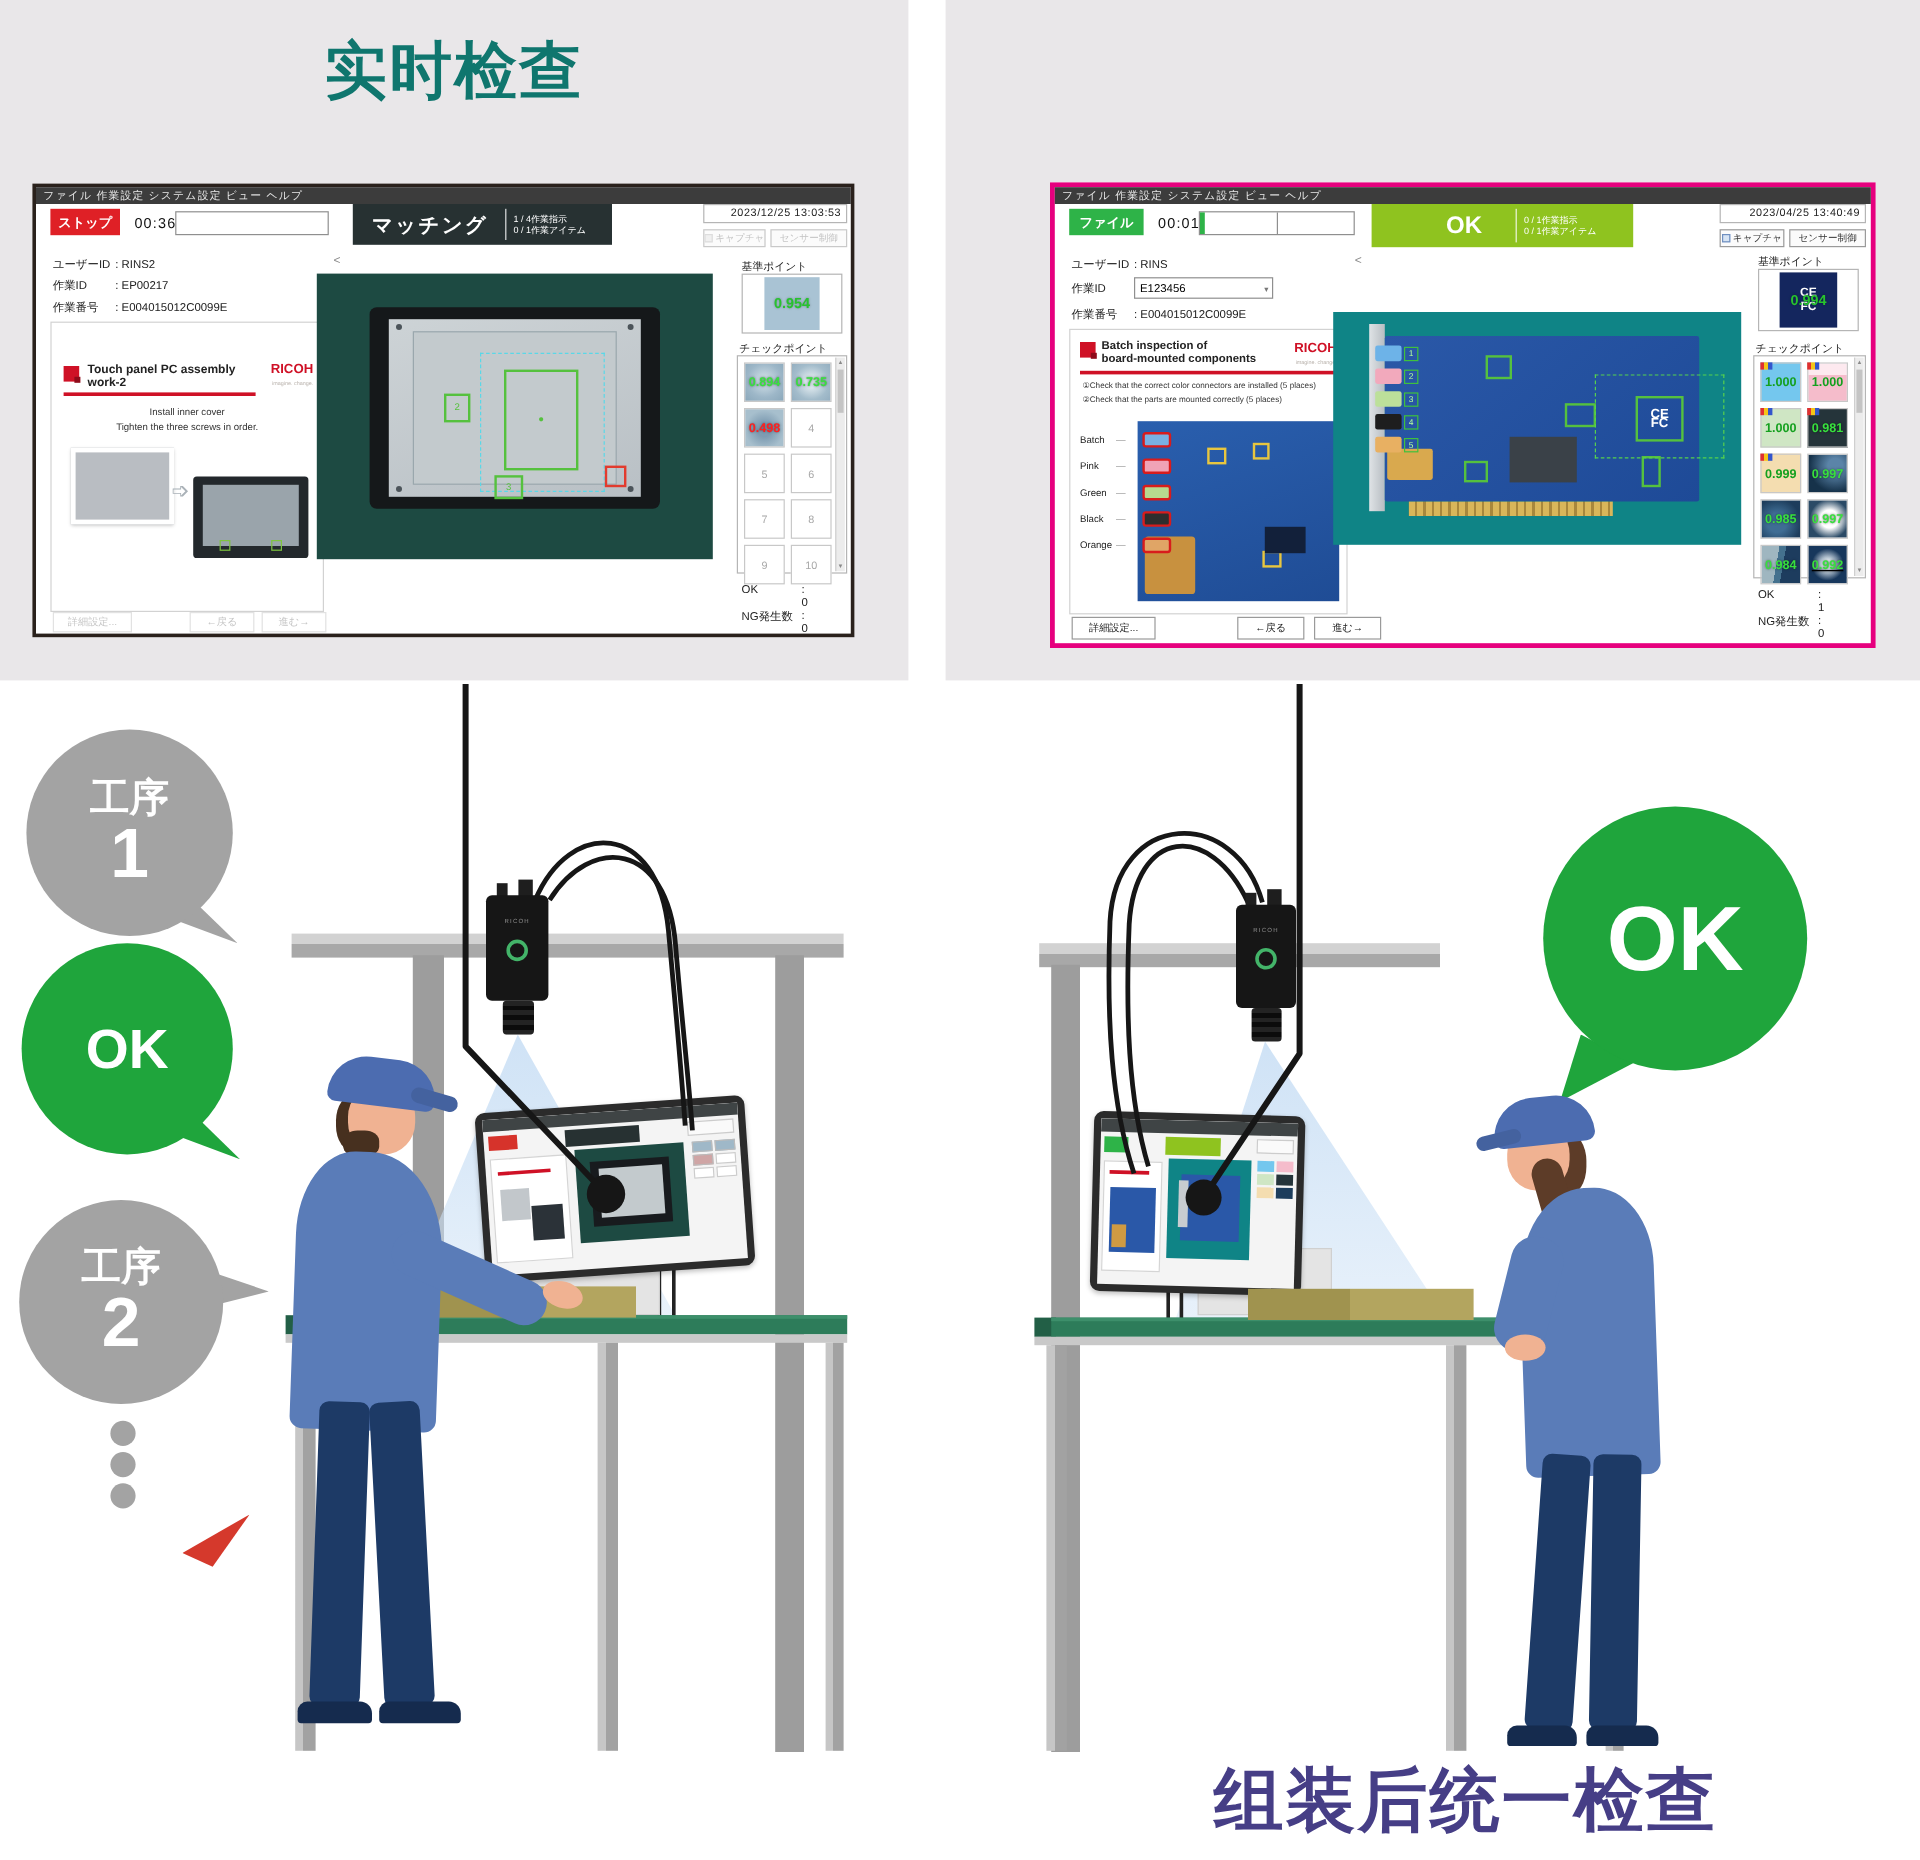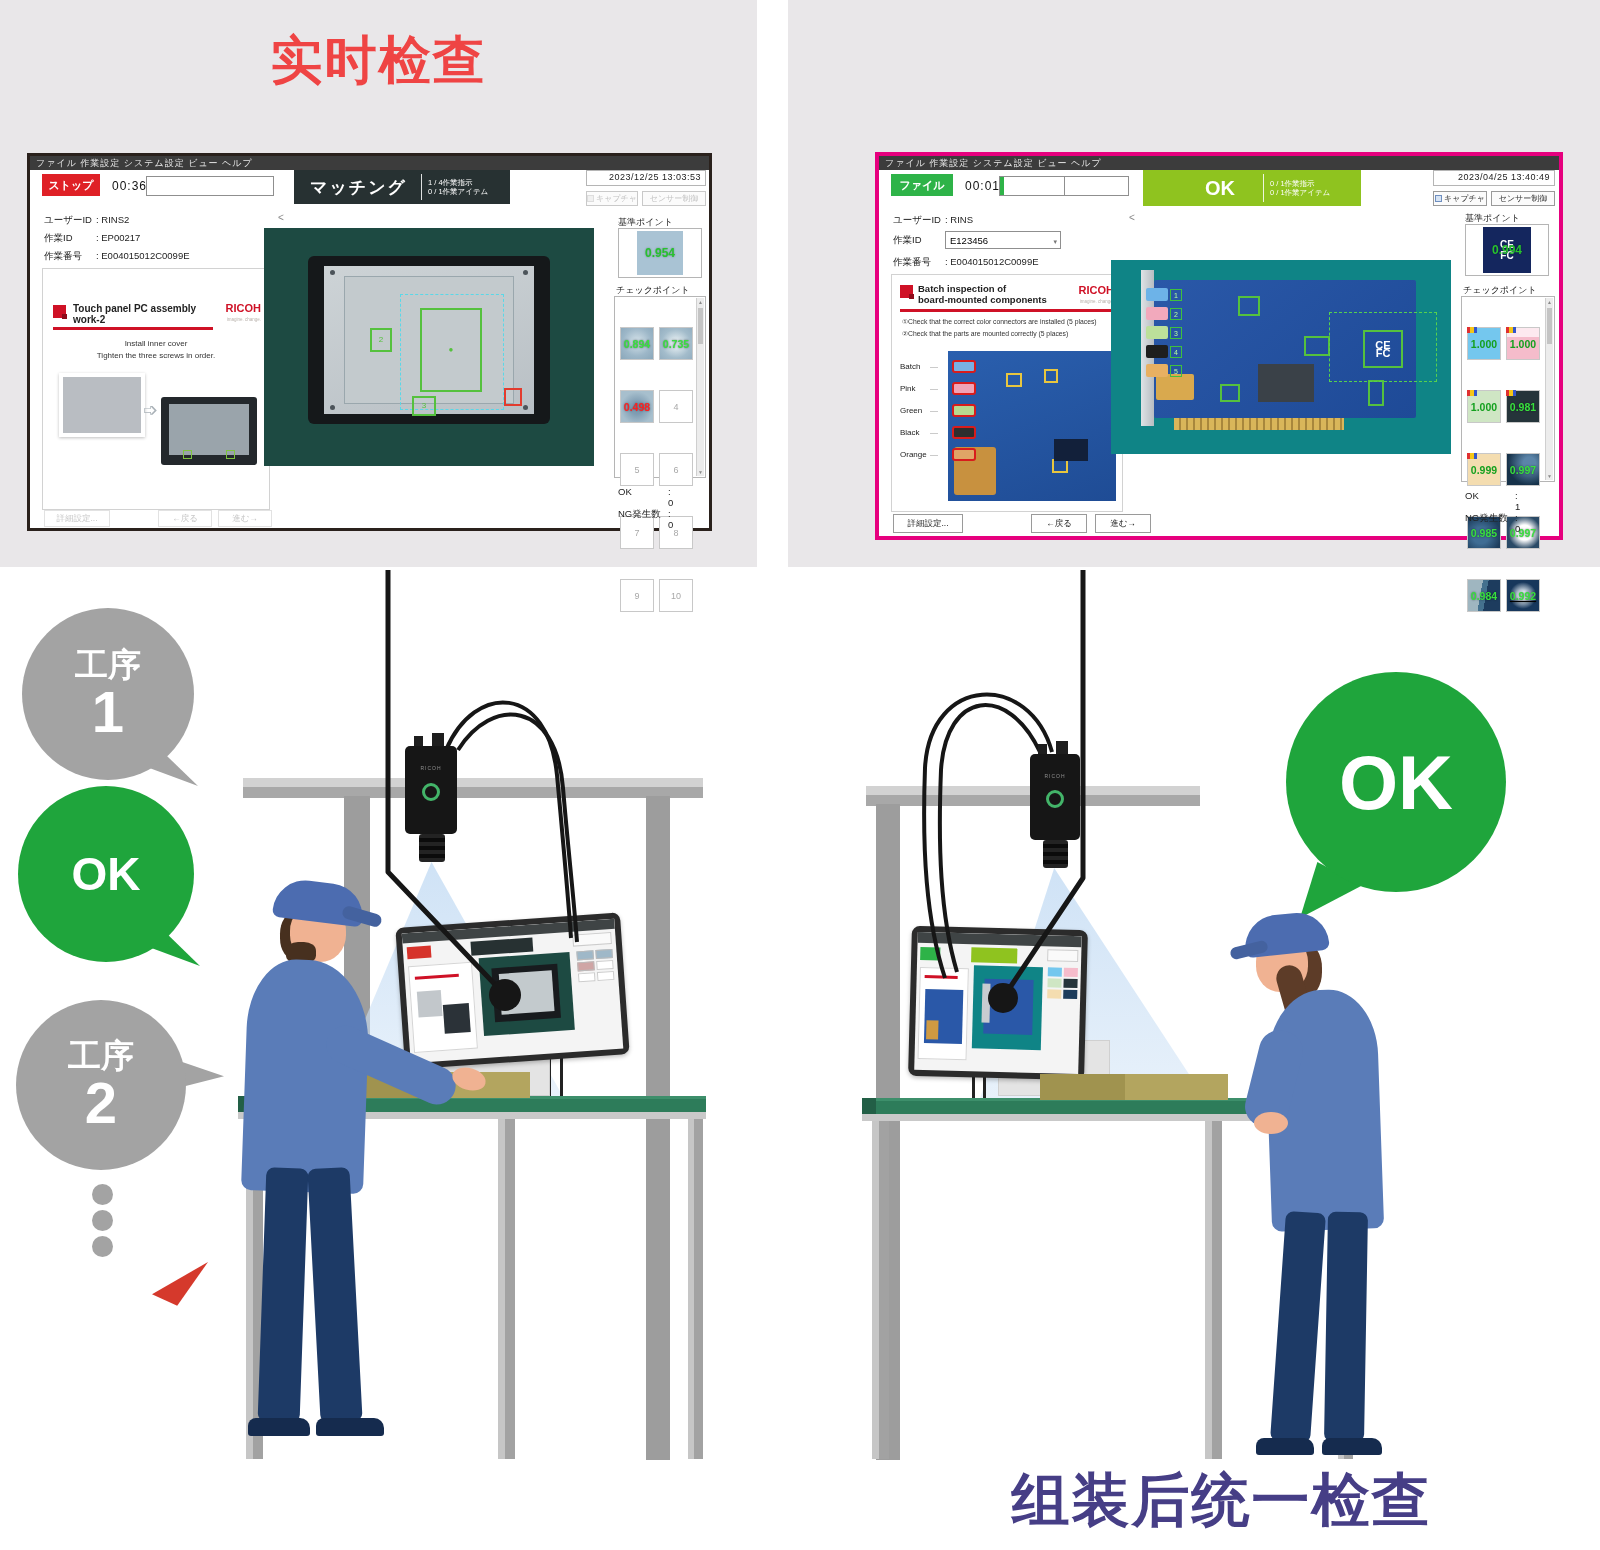--- a/index.html
+++ b/index.html
@@ -1,21 +1,21 @@
 <!DOCTYPE html>
 <html><head>
 <meta charset="utf-8">
 <style>
   html,body{margin:0;padding:0;background:#fff;}
   *{box-sizing:border-box;font-family:"Liberation Sans","DejaVu Sans",sans-serif;}
   .stage{position:relative;width:1600px;height:1550px;background:#fff;overflow:hidden;}
   .abs{position:absolute;}
   .panel-gray{position:absolute;top:0;height:567px;background:#e9e7e9;}
   .big-title{position:absolute;top:24px;height:72px;line-height:72px;text-align:center;
-    font-size:52px;font-weight:bold;color:#ef4444;letter-spacing:2px;}
+    font-size:52px;font-weight:bold;color:#0f766e;letter-spacing:2px;}
   .caption{position:absolute;top:1462px;height:80px;text-align:center;
     font-size:58px;font-weight:bold;color:#463e86;letter-spacing:2px;}
 
   
   .win{position:absolute;background:#fff;}
   .win-left{left:27px;top:153px;width:685px;height:378px;border:3px solid #2a211c;}
   .win-right{left:875px;top:152px;width:688px;height:388px;border:4px solid #e6007e;}
   .menubar{position:absolute;left:0;top:0;right:0;height:14px;background:#3c3c3c;color:#e8e8e8;
     font-size:9px;line-height:14px;padding-left:6px;letter-spacing:1px;}
   .btn-stop{position:absolute;background:#df2026;color:#fff;font-size:11px;font-weight:bold;
@@ -52,21 +52,21 @@
   .side-label{position:absolute;font-size:9px;color:#222;}
   .ref-thumb{position:absolute;background:#fff;border:1px solid #b5b5b5;display:flex;align-items:center;justify-content:center;}
   .ref-inner{position:relative;display:flex;align-items:center;justify-content:center;}
   .ref-val{position:absolute;font-size:12px;font-weight:bold;color:#27c32e;text-shadow:0 0 2px rgba(0,0,0,.35);}
   .grid{position:absolute;background:#fff;border:1px solid #b5b5b5;display:grid;
     grid-template-columns:34px 34px;gap:5px;padding:5px 14px 5px 5px;align-content:start;}
   .grid .sb{position:absolute;top:1px;bottom:1px;right:1px;width:8px;background:#ececec;border-left:1px solid #cfcfcf;}
   .grid .sb .th{position:absolute;left:1px;right:1px;top:10px;height:36px;background:#c4c4c4;}
   .grid .sb .ar{position:absolute;left:0;right:0;font-size:5px;color:#8a8a8a;text-align:center;}
   .cp-cell{position:relative;width:34px;height:33px;border:1px solid #c8c8c8;background:#fff;
-    display:flex;align-items:center;justify-content:center;margin-top:25px;}
+    display:flex;align-items:center;justify-content:center;}
   .cp-val{font-size:10.5px;font-weight:bold;}
   .ok{color:#14a01e;}
   .ng{color:#ee1111;}
   .num{color:#a8a8a8;font-weight:normal;font-size:9px;}
   .photo .ok{color:#38e03e;text-shadow:0 0 2px rgba(0,0,0,.55);}
   .photo .ng{color:#ff2020;text-shadow:0 0 2px rgba(0,0,0,.45);}
   .p-a{background:radial-gradient(circle at 50% 45%,#c5d6e0 0 18%,#9db7c8 60%,#8aa7ba);}
   .p-b{background:radial-gradient(circle at 50% 50%,#d8e4ea 0 22%,#a3bccb 65%,#93aec0);}
   .p-c{background:radial-gradient(circle at 50% 55%,#7e9cb2 0 25%,#a7bfcd 70%);}
   .c-blue{background:#74c7ee;}

